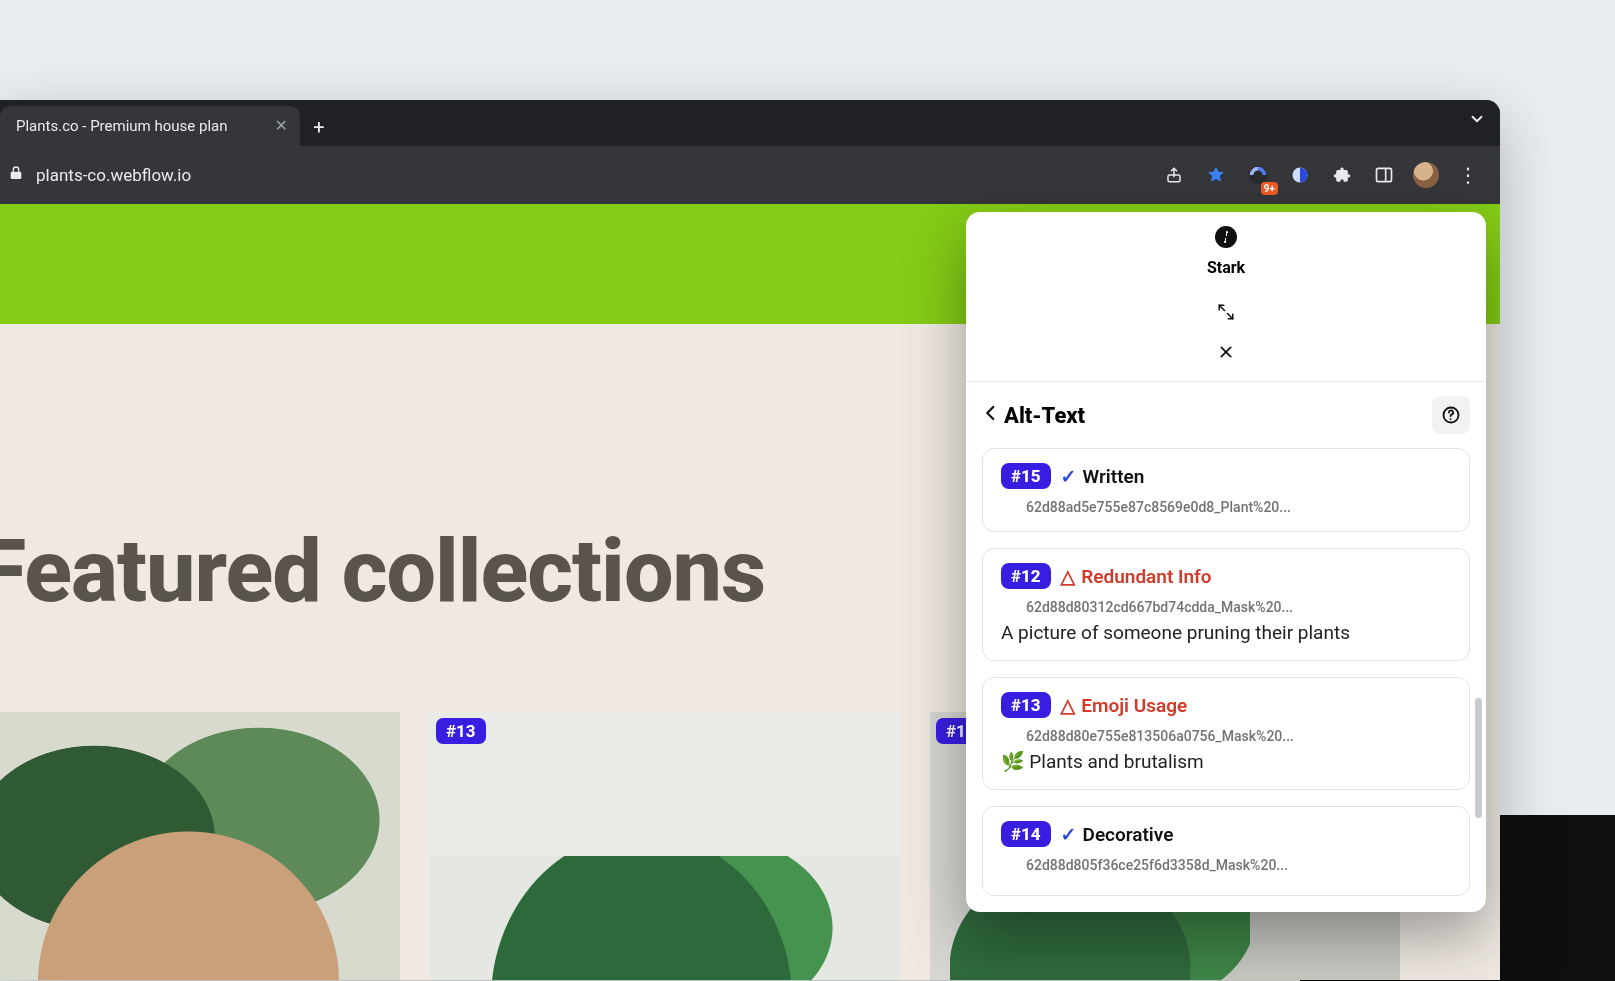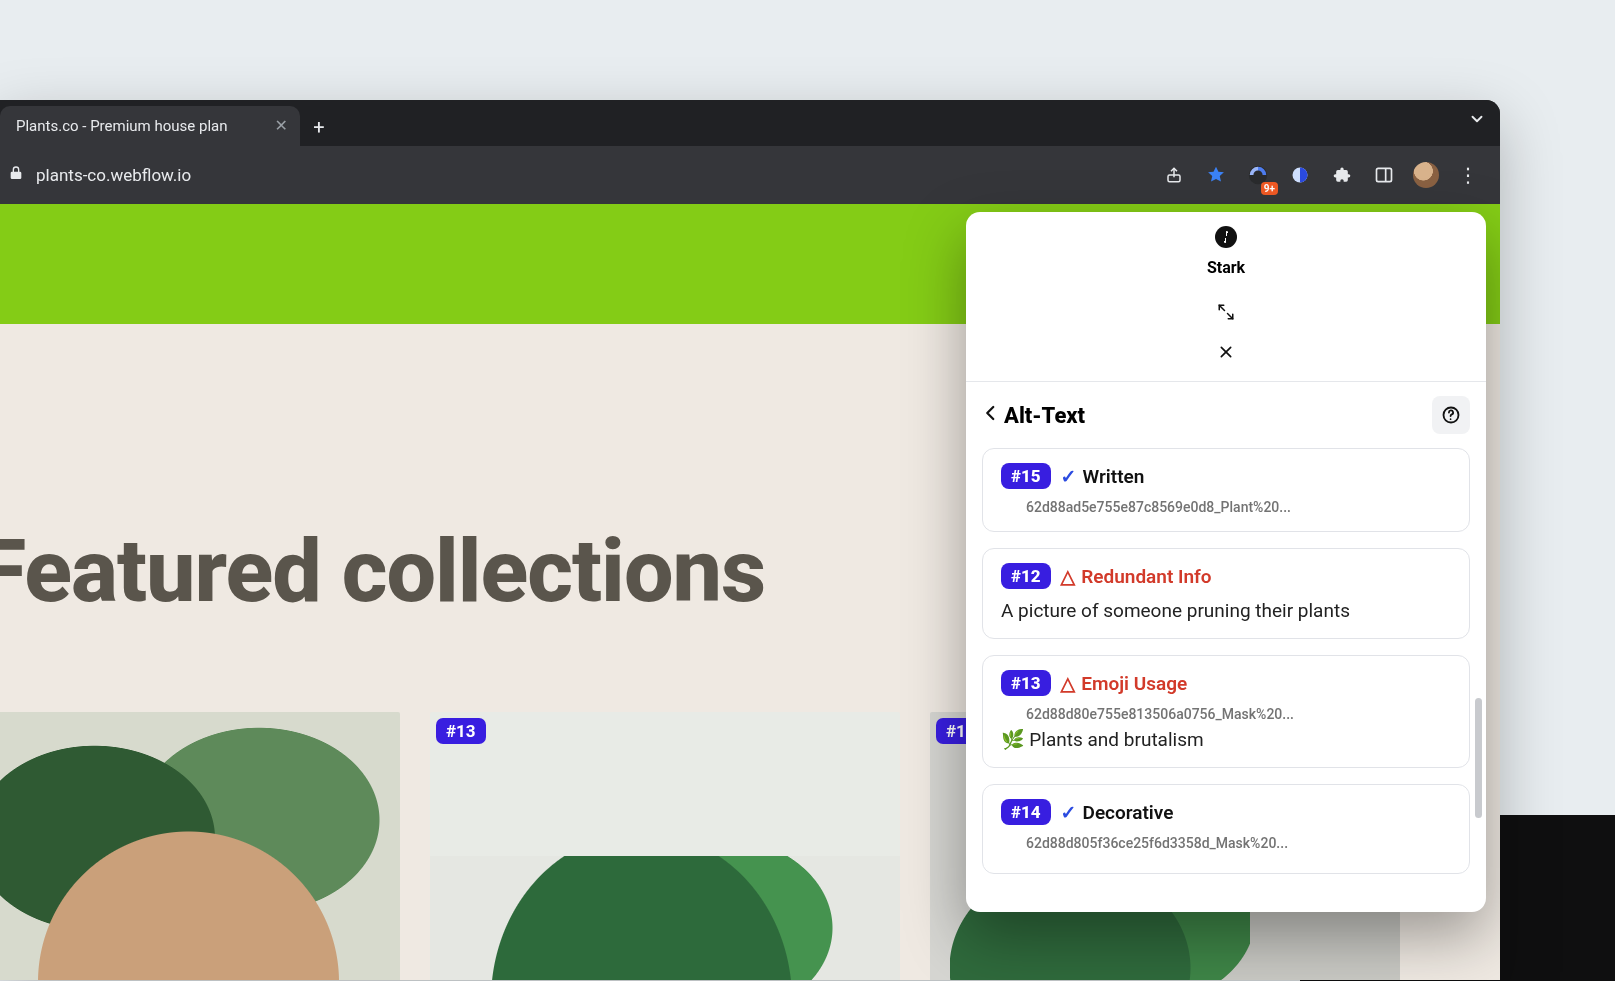--- a/index.html
+++ b/index.html
@@ -440,20 +440,21 @@
         </div>
 
         <div class="stark-item">
           <div class="row1">
             <span class="chip">#12</span>
             <span class="status warn">
               <span class="mk">△</span>
               <span>Redundant Info</span>
             </span>
           </div>
+          <div class="filelink">62d88d80312cd667bd74cdda_Mask%20...</div>
           <div class="alttext">A picture of someone pruning their plants</div>
         </div>
 
         <div class="stark-item">
           <div class="row1">
             <span class="chip">#13</span>
             <span class="status warn">
               <span class="mk">△</span>
               <span>Emoji Usage</span>
             </span>

